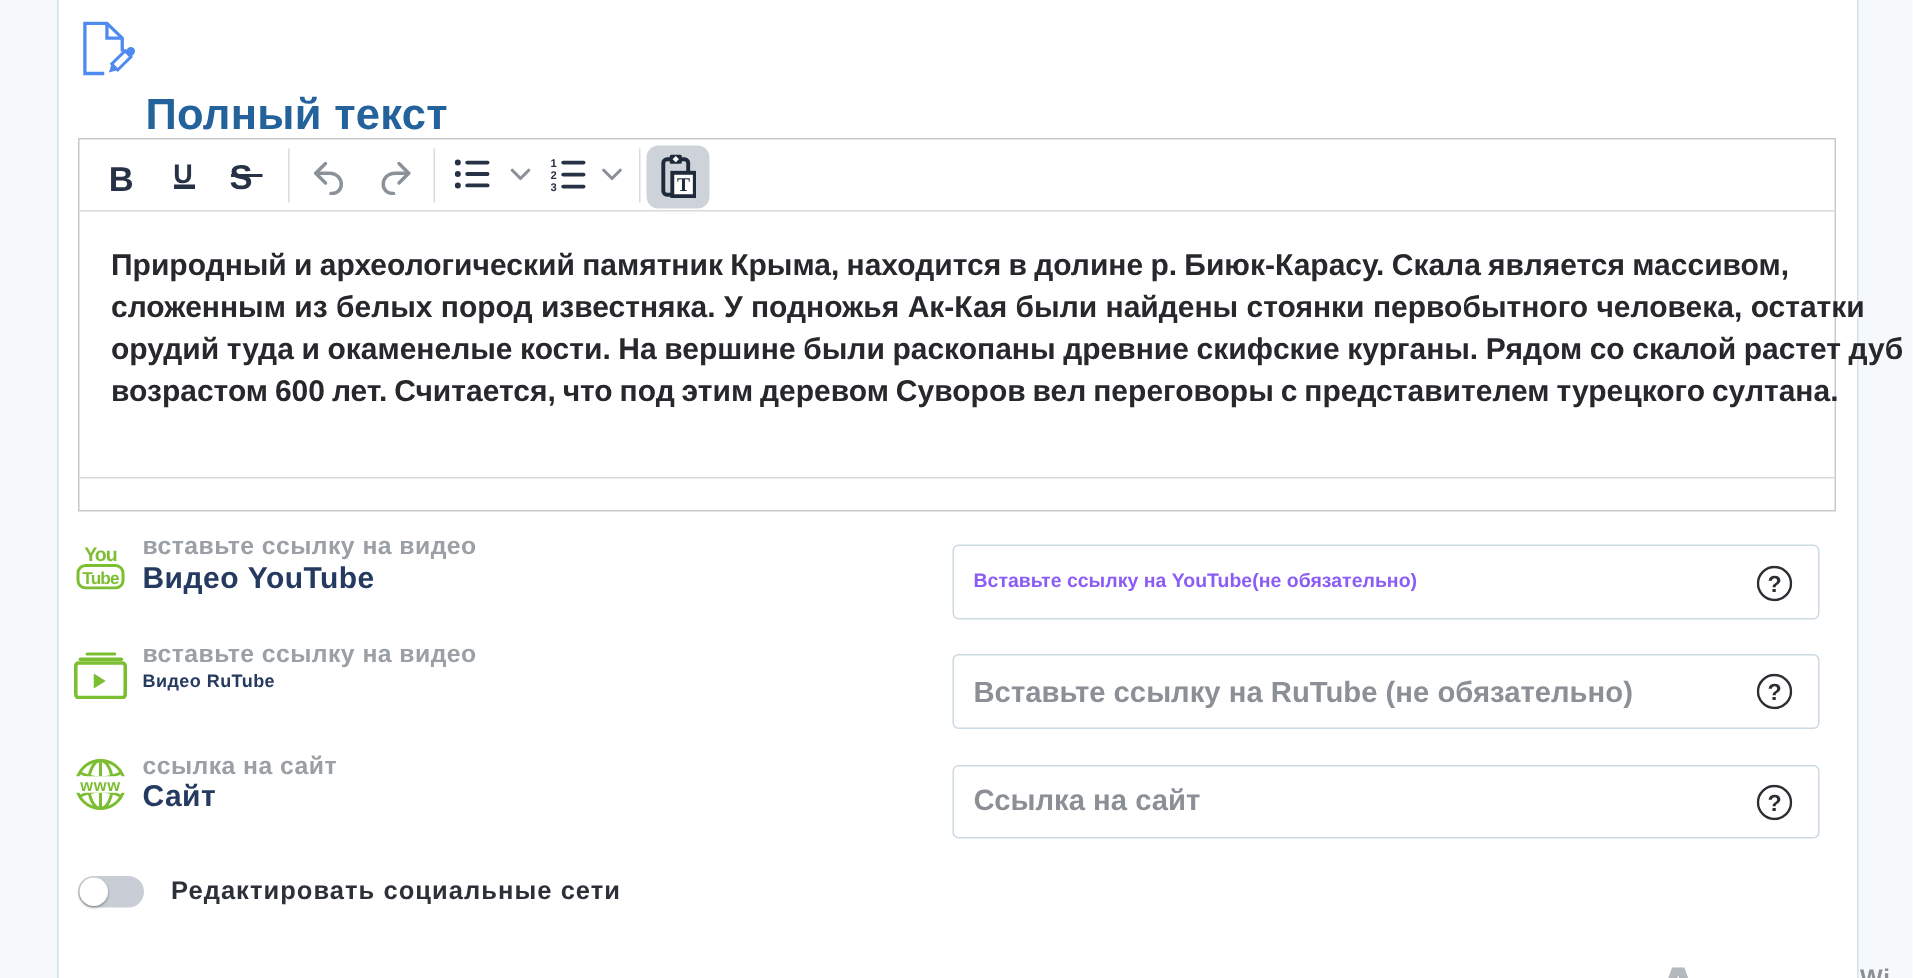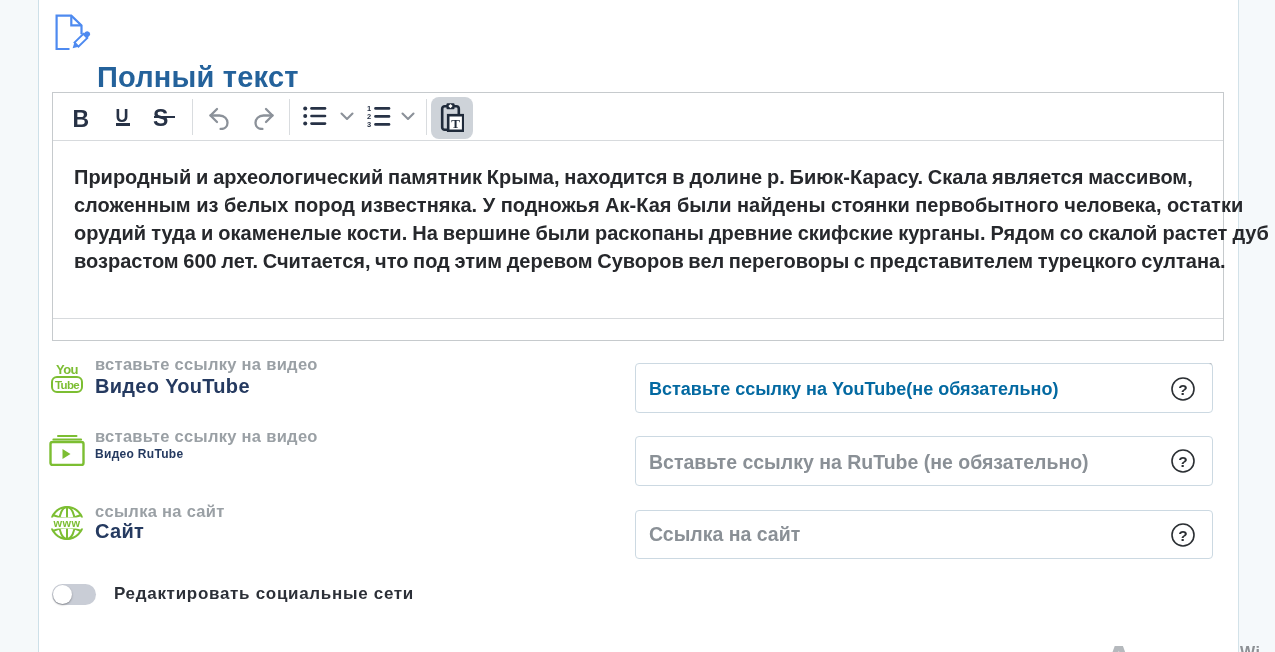--- a/index.html
+++ b/index.html
@@ -136,21 +136,21 @@
     <path d="M4 10 Q18 17 32 10"></path>
     <path d="M4 26 Q18 19 32 26"></path>
   </g>
   <rect x="0" y="12.5" width="36" height="11" fill="#fff"></rect>
   <text x="18" y="22" text-anchor="middle" font-family="Liberation Sans,sans-serif" font-size="11" font-weight="bold" fill="#7cbe32" letter-spacing="0.4">www</text>
 </svg>
 <div class="abs nav" style="left:95px;top:502.5px;font-size:16.5px;color:#9aa0a5;letter-spacing:0.3px;">ссылка на сайт</div>
 <div class="abs nav" style="left:95px;top:521px;font-size:20px;font-weight:bold;color:#253a60;letter-spacing:0.3px;">Сайт</div>
 
 <div class="abs" style="left:635px;top:363px;width:576px;height:48px;border:1px solid #ccd9e2;border-radius:4px;background:#fff;"></div>
-<div class="abs nav" style="left:649px;top:380px;font-size:18px;color:#0369a1;text-align:right;">Вставьте ссылку на YouTube(не обязательно)</div>
+<div class="abs nav" style="left:649px;top:380px;font-size:13px;color:#8b5cf6;text-align:right;">Вставьте ссылку на YouTube(не обязательно)</div>
 <svg class="abs" style="left:1170.5px;top:377px;" width="24" height="24" viewBox="0 0 24 24">
   <circle cx="12" cy="12" r="11" fill="none" stroke="#2b2f33" stroke-width="1.6"></circle>
   <text x="12" y="17.8" text-anchor="middle" font-family="Liberation Sans,sans-serif" font-size="15.5" font-weight="bold" fill="#2b2f33">?</text>
 </svg>
 
 <div class="abs" style="left:635px;top:436px;width:576px;height:48px;border:1px solid #ccd9e2;border-radius:4px;background:#fff;"></div>
 <div class="abs nav" style="left:649px;top:453px;font-size:19.5px;color:#8a9096;">Вставьте ссылку на RuTube (не обязательно)</div>
 <svg class="abs" style="left:1170.5px;top:449px;" width="24" height="24" viewBox="0 0 24 24">
   <circle cx="12" cy="12" r="11" fill="none" stroke="#2b2f33" stroke-width="1.6"></circle>
   <text x="12" y="17.8" text-anchor="middle" font-family="Liberation Sans,sans-serif" font-size="15.5" font-weight="bold" fill="#2b2f33">?</text>

